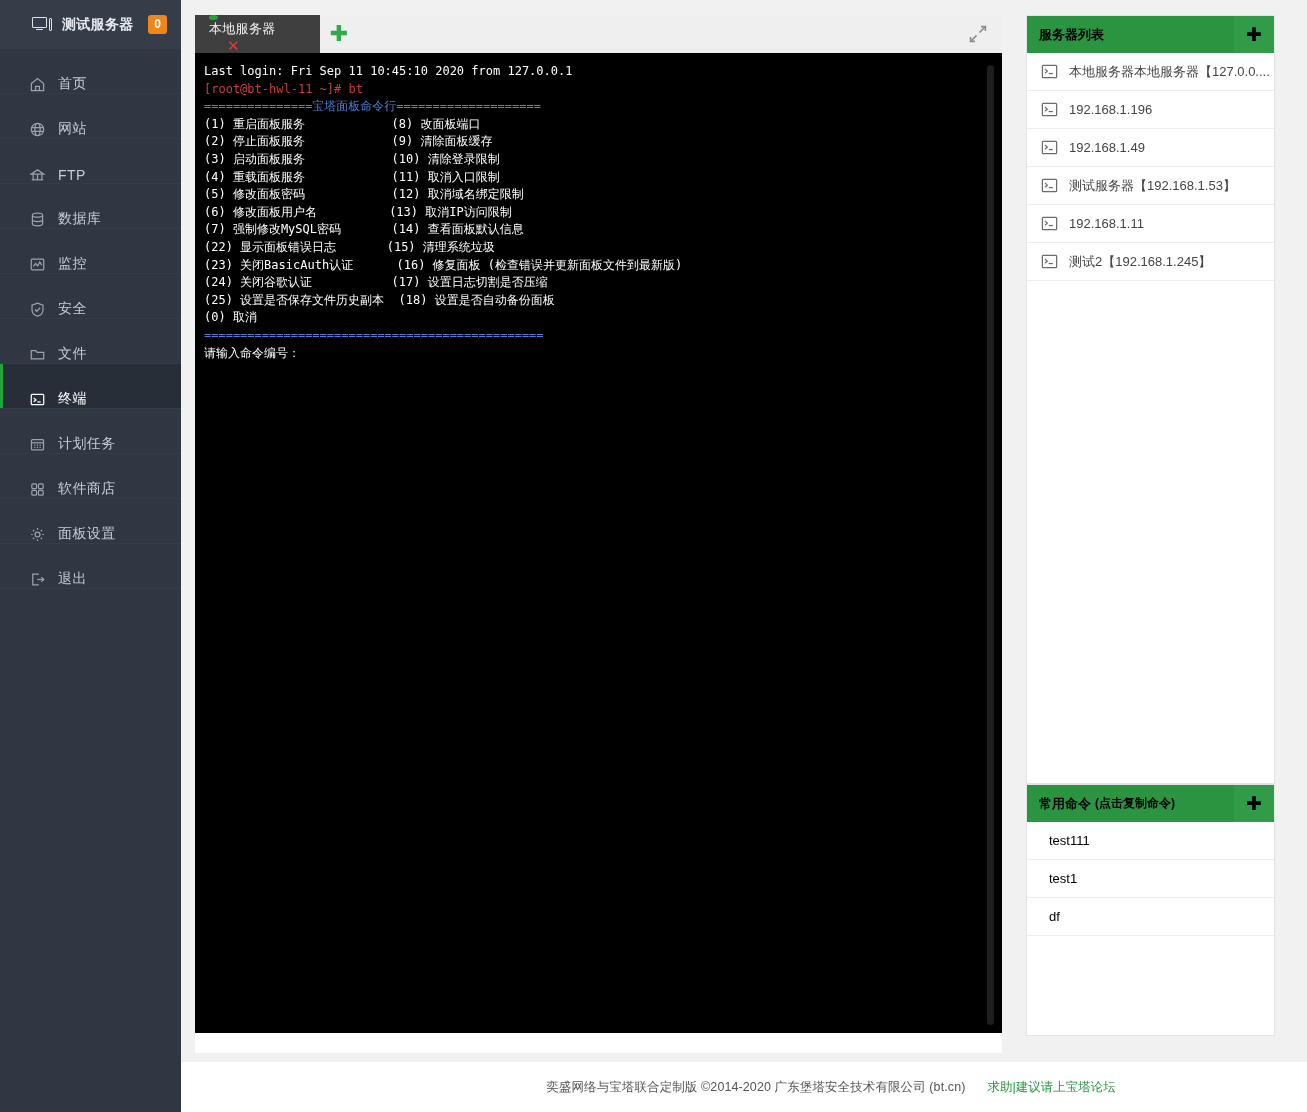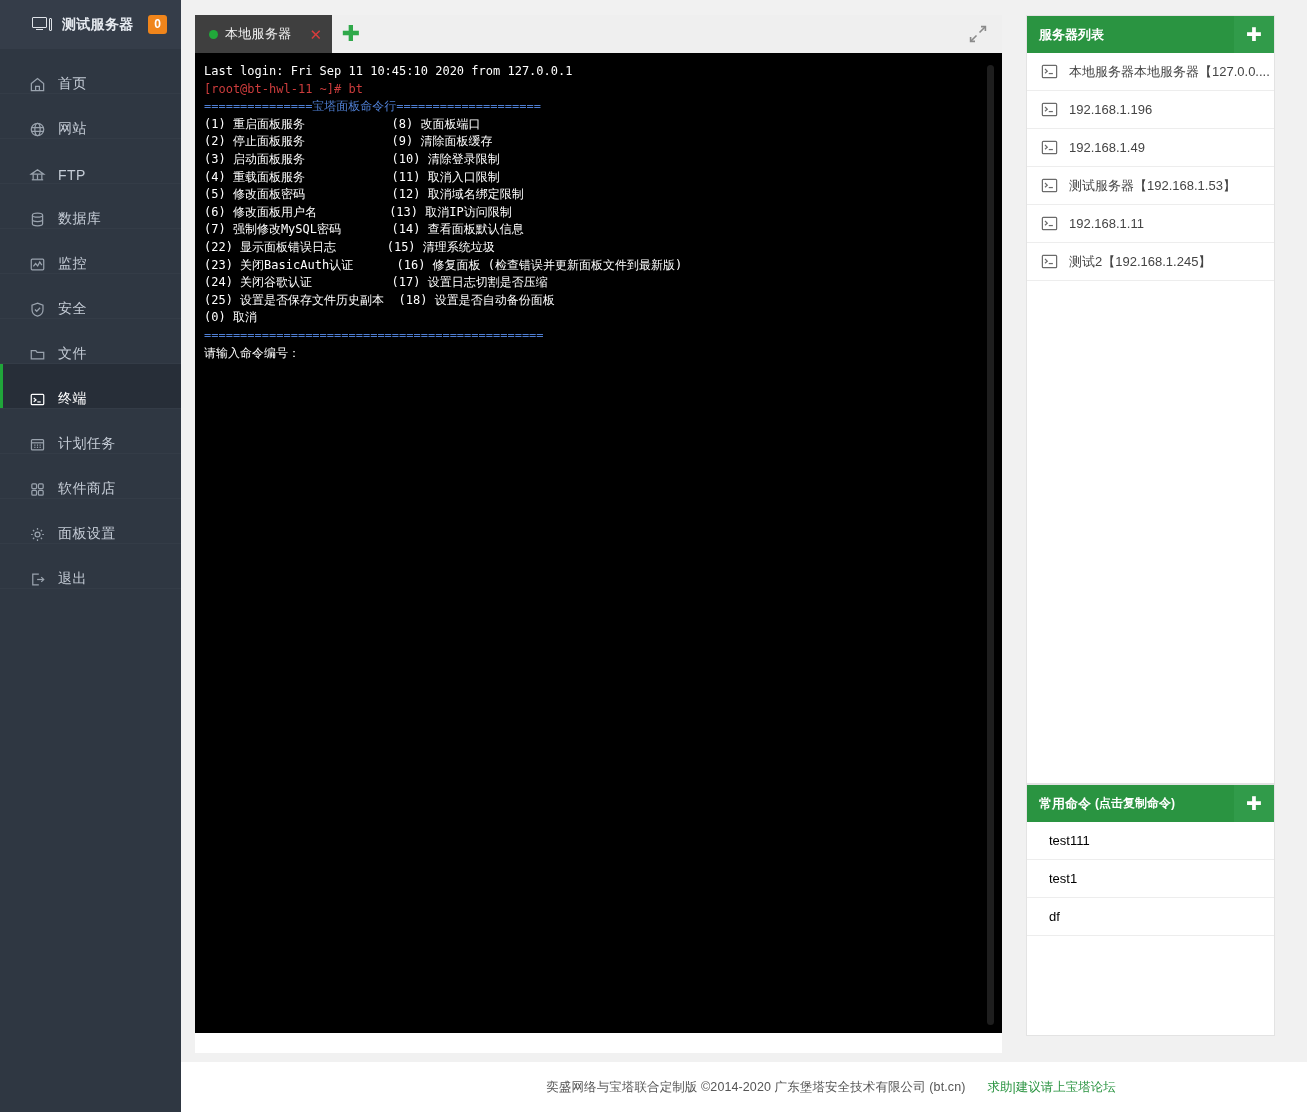--- a/index.html
+++ b/index.html
@@ -67,22 +67,22 @@
 
   .term-panel {
     position: absolute; left: 14px; top: 15px;
     width: 807px; height: 1038px; background: #fff;
   }
   .tabbar {
     height: 38px; background: #efefef; display: flex; align-items: stretch;
     position: relative;
   }
   .tab {
-    background: #3f3f3f; color: #f2f2f2; display: flex; align-items: center;
-    padding: 0 10px 0 14px; min-width: 125px; font-size: 13px; cursor: pointer;
+    background: #3f3f3f; color: #f2f2f2; display: flex; 
+    padding: 0 10px 0 14px; min-width: 125px; font-size: 13px; cursor: pointer; flex-direction: column;
   }
   .tab .dot { width: 9px; height: 9px; border-radius: 50%; background: #21a83a; margin-right: 7px; }
   .tab .tname { letter-spacing: .3px; }
   .tab .tclose { margin-left: 18px; color: #d93c3c; font-size: 15px; font-weight: bold; line-height: 1; }
   .addtab {
     display: flex; align-items: center; justify-content: center; width: 38px;
     color: #2fa94a; font-size: 22px; font-weight: bold; cursor: pointer; line-height: 1;
   }
   .expand-btn {
     position: absolute; right: 14px; top: 50%; transform: translateY(-50%);
@@ -102,21 +102,21 @@
   .term-scroll {
     position: absolute; right: 8px; top: 12px; width: 7px; height: 960px;
     background: #1e1e1e; border-radius: 4px;
   }
 
   
   .side-right { position: absolute; left: 845px; top: 15px; width: 249px; }
   .card { background: #fff; border: 1px solid #e3e3e3; }
   .card-head {
     height: 37px; background: #2a9441; display: flex; align-items: center;
-    color: #ffffff; font-size: 13px; font-weight: bold; padding-left: 12px; position: relative;
+    color: #000000; font-size: 13px; font-weight: bold; padding-left: 12px; position: relative;
   }
   .card-head .sub { font-size: 12px; font-weight: bold; margin-left: 4px; }
   .card-head .plus {
     position: absolute; right: 0; top: 0; width: 40px; height: 37px;
     display: flex; align-items: center; justify-content: center;
     background: #319b4a; font-size: 19px; font-weight: bold; cursor: pointer; line-height: 1;
   }
   .srv-list { height: 730px; overflow: hidden; }
   .srv-item {
     height: 38px; display: flex; align-items: center; padding-left: 14px;

